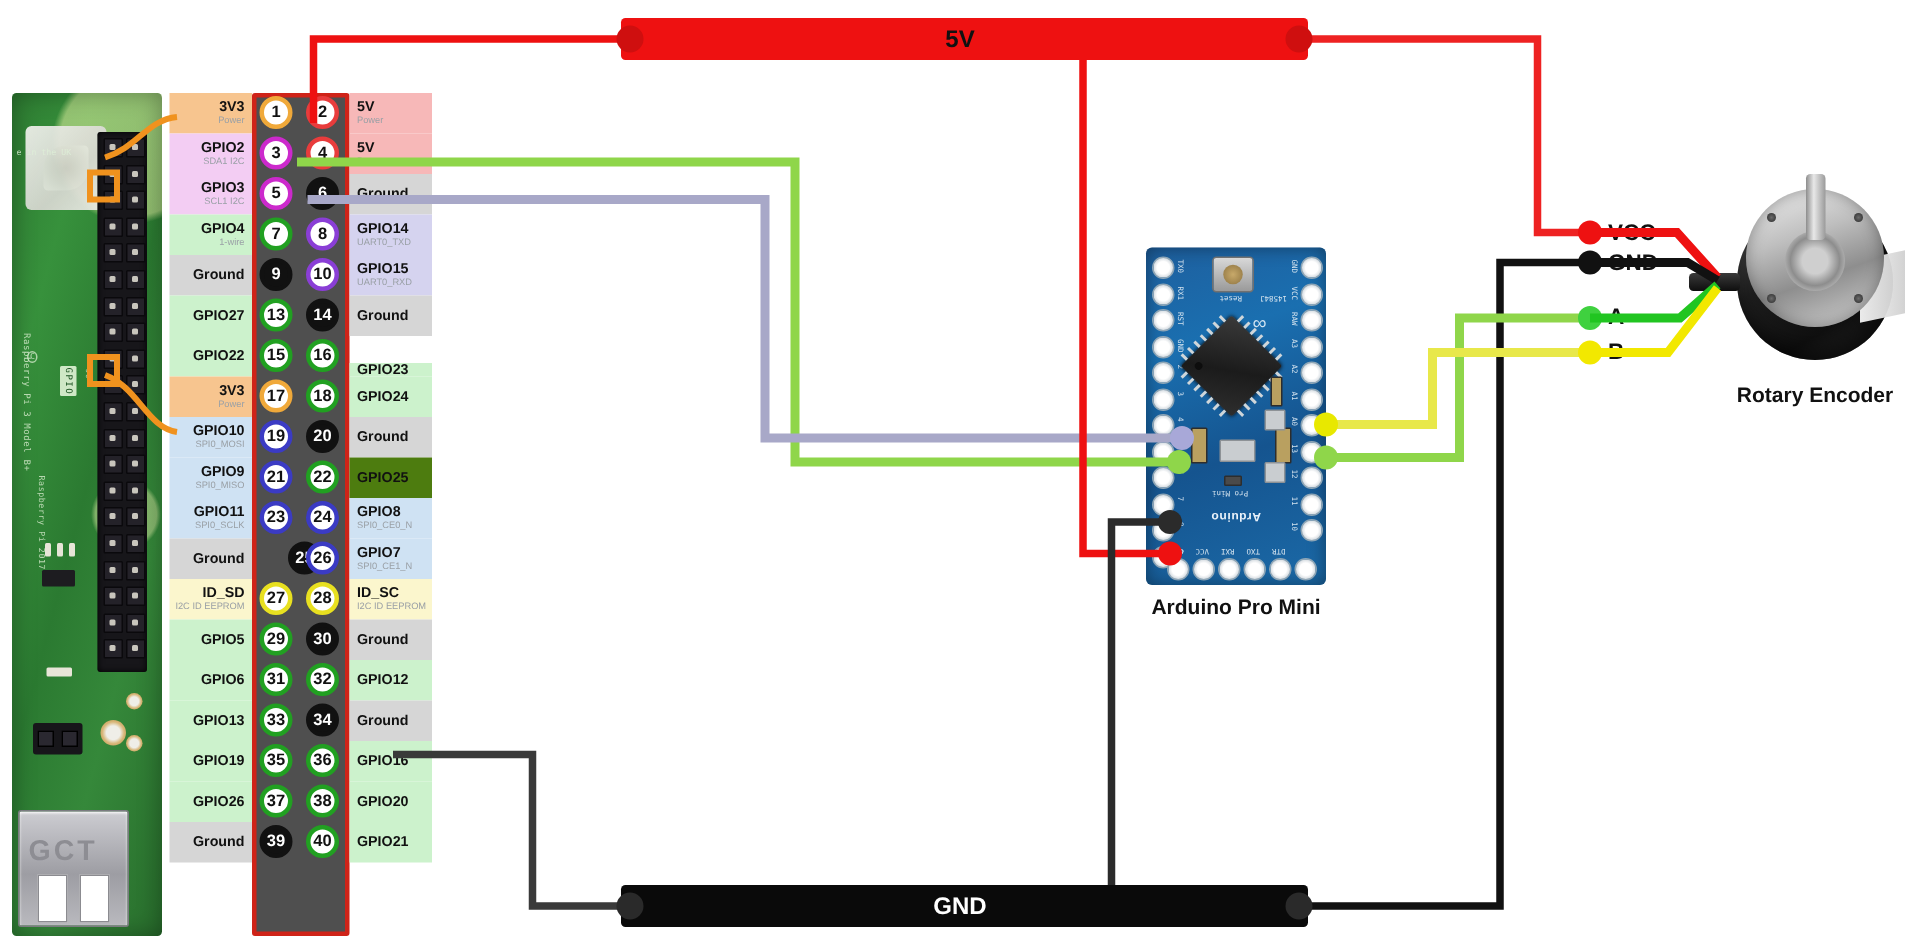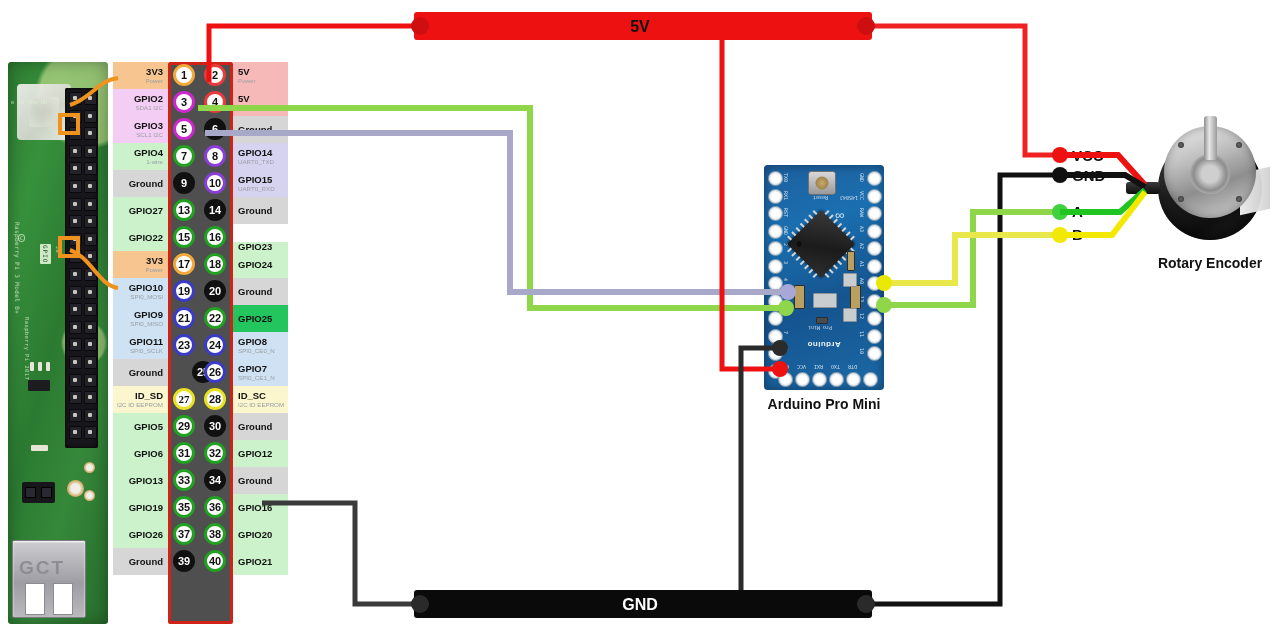--- a/index.html
+++ b/index.html
@@ -359,21 +359,21 @@
       </div>
       <div class="prow">
         <div class="plab" style="background: rgb(207, 226, 243);">
           <div class="n">GPIO9</div>
           <div class="s">SPI0_MISO</div>
         </div>
         <div class="pmid">
           <div class="pin L w" style="border-color: rgb(59, 59, 196); top: 2px;">21</div>
           <div class="pin R w" style="border-color: rgb(33, 160, 33); top: 2px;">22</div>
         </div>
-        <div class="plab r" style="background: #22c55e;">
+        <div class="plab r" style="background: #4d7c0f;">
           <div class="n">GPIO25</div>
           <div class="s"></div>
         </div>
       </div>
       <div class="prow">
         <div class="plab" style="background: rgb(207, 226, 243);">
           <div class="n">GPIO11</div>
           <div class="s">SPI0_SCLK</div>
         </div>
         <div class="pmid">
@@ -398,21 +398,21 @@
           <div class="n">GPIO7</div>
           <div class="s">SPI0_CE1_N</div>
         </div>
       </div>
       <div class="prow">
         <div class="plab" style="background: rgb(251, 246, 205);">
           <div class="n">ID_SD</div>
           <div class="s">I2C ID EEPROM</div>
         </div>
         <div class="pmid">
-          <div class="pin L w" style="border-color: rgb(232, 224, 32); top: 2px; font-family: Liberation Serif, serif;">27</div>
+          <div class="pin L w" style="border-color: rgb(232, 224, 32); top: 2px;">27</div>
           <div class="pin R w" style="border-color: rgb(232, 224, 32); top: 2px;">28</div>
         </div>
         <div class="plab r" style="background: rgb(251, 246, 205);">
           <div class="n">ID_SC</div>
           <div class="s">I2C ID EEPROM</div>
         </div>
       </div>
       <div class="prow">
         <div class="plab" style="background: rgb(204, 242, 204);">
           <div class="n">GPIO5</div>

